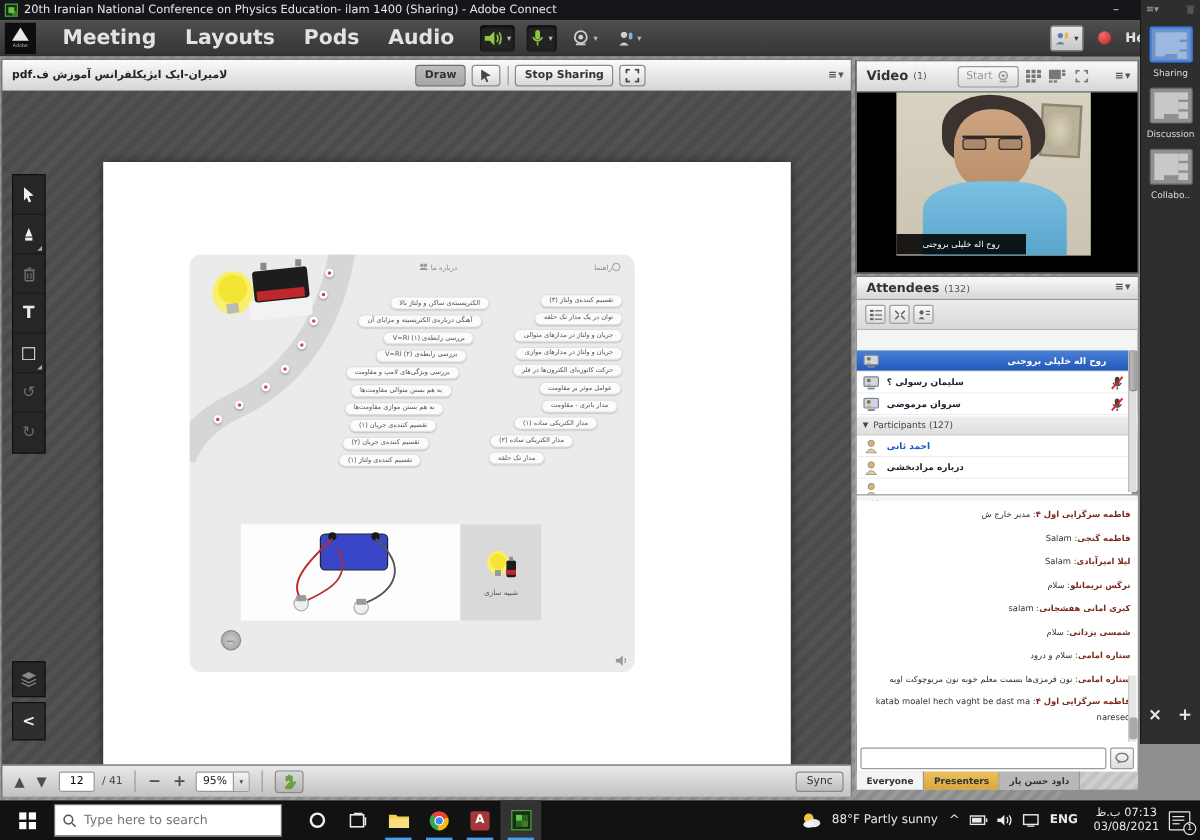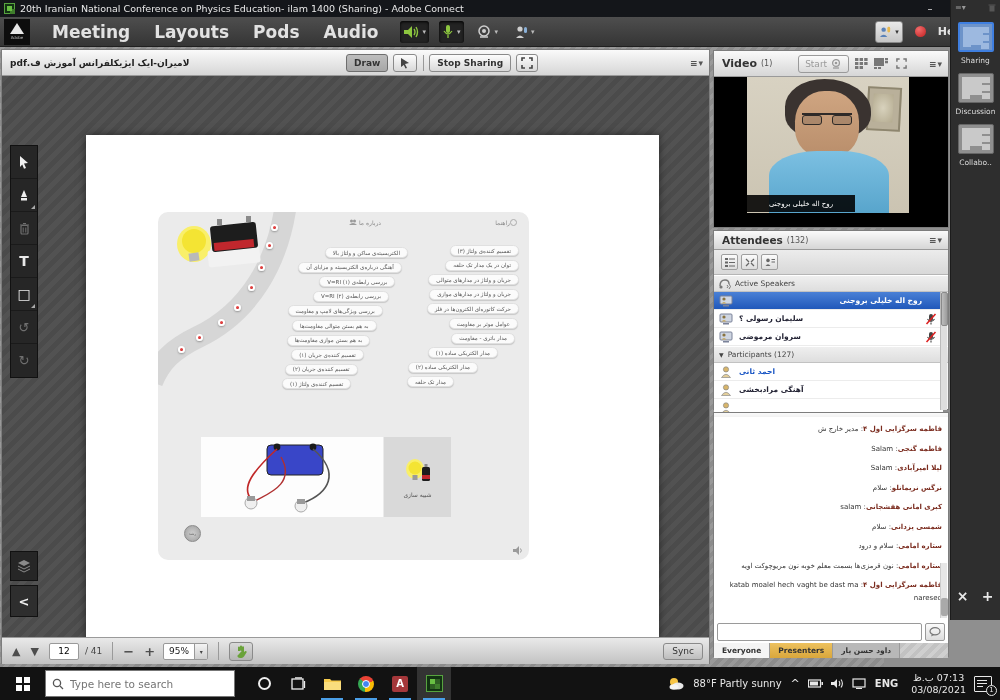--- a/index.html
+++ b/index.html
@@ -489,28 +489,20 @@
         </span>
       <span class="att-tool">
           <svg width="10" height="9" viewBox="0 0 10 9">
             <circle cx="3" cy="2.4" r="1.8" fill="#666"></circle>
             <path d="M0.5 8 q2.5 -3.5 5 0z" fill="#666"></path>
             <rect x="6.5" y="1" width="3.5" height="1" fill="#666"></rect>
             <rect x="6.5" y="3.5" width="3.5" height="1" fill="#666"></rect>
           </svg>
         </span>
     </div>
-    <div class="band" style="top:44px">
-      <svg width="12" height="10" viewBox="0 0 12 10" style="margin-right:4px">
-          <path d="M1 7 q0 -6 5 -6 q4 0 4 4" fill="none" stroke="#777" stroke-width="1.4"></path>
-          <circle cx="2" cy="8" r="1.6" fill="#777"></circle>
-          <path d="M8 6 q2 1.5 0 3 M10 5 q3 2.5 0 5" stroke="#777" fill="none"></path>
-        </svg>
-      <span>Active Speakers</span>
-    </div>
     <div id="active-rows">
         <div class="arow sel" style="top: 61px;">
     <svg class="aico" viewBox="0 0 14 12">
             <rect x="1" y="1" width="12" height="8" rx="1" fill="#cfd6e2" stroke="#7a8299"></rect>
             <circle cx="5" cy="4" r="1.6" fill="#8a7340"></circle>
             <path d="M2.5 8.5 q2.5 -3 5 0z" fill="#c9a85c"></path>
             <rect x="4" y="10" width="6" height="1.5" fill="#7a8299"></rect>
           </svg>
     <span class="nm">روح اله خلیلی بروجنی</span>
     <svg class="aico mut" width="11" height="12" viewBox="0 0 11 12" style="visibility: hidden;">
@@ -558,21 +550,21 @@
             <circle cx="6" cy="3.4" r="2.6" fill="#d8b56a" stroke="#8a8a8a" stroke-width="0.7"></circle>
             <path d="M1.5 11.5 q4.5 -6.5 9 0z" fill="#e4cf9a" stroke="#8a8a8a" stroke-width="0.7"></path>
           </svg>
     <span class="nm blue-name">احمد ثانی</span>
   </div>
         <div class="arow" style="top: 150px;">
     <svg class="aico" width="12" height="12" viewBox="0 0 12 12">
             <circle cx="6" cy="3.4" r="2.6" fill="#d8b56a" stroke="#8a8a8a" stroke-width="0.7"></circle>
             <path d="M1.5 11.5 q4.5 -6.5 9 0z" fill="#e4cf9a" stroke="#8a8a8a" stroke-width="0.7"></path>
           </svg>
-    <span class="nm">آهنگی مرادبخشی</span>
+    <span class="nm">درباره مرادبخشی</span>
   </div>
         <div class="arow" style="top: 168px;">
     <svg class="aico" width="12" height="12" viewBox="0 0 12 12">
             <circle cx="6" cy="3.4" r="2.6" fill="#d8b56a" stroke="#8a8a8a" stroke-width="0.7"></circle>
             <path d="M1.5 11.5 q4.5 -6.5 9 0z" fill="#e4cf9a" stroke="#8a8a8a" stroke-width="0.7"></path>
           </svg>
     <span class="nm"></span>
   </div>
       </div>
     <div id="att-scroll">

